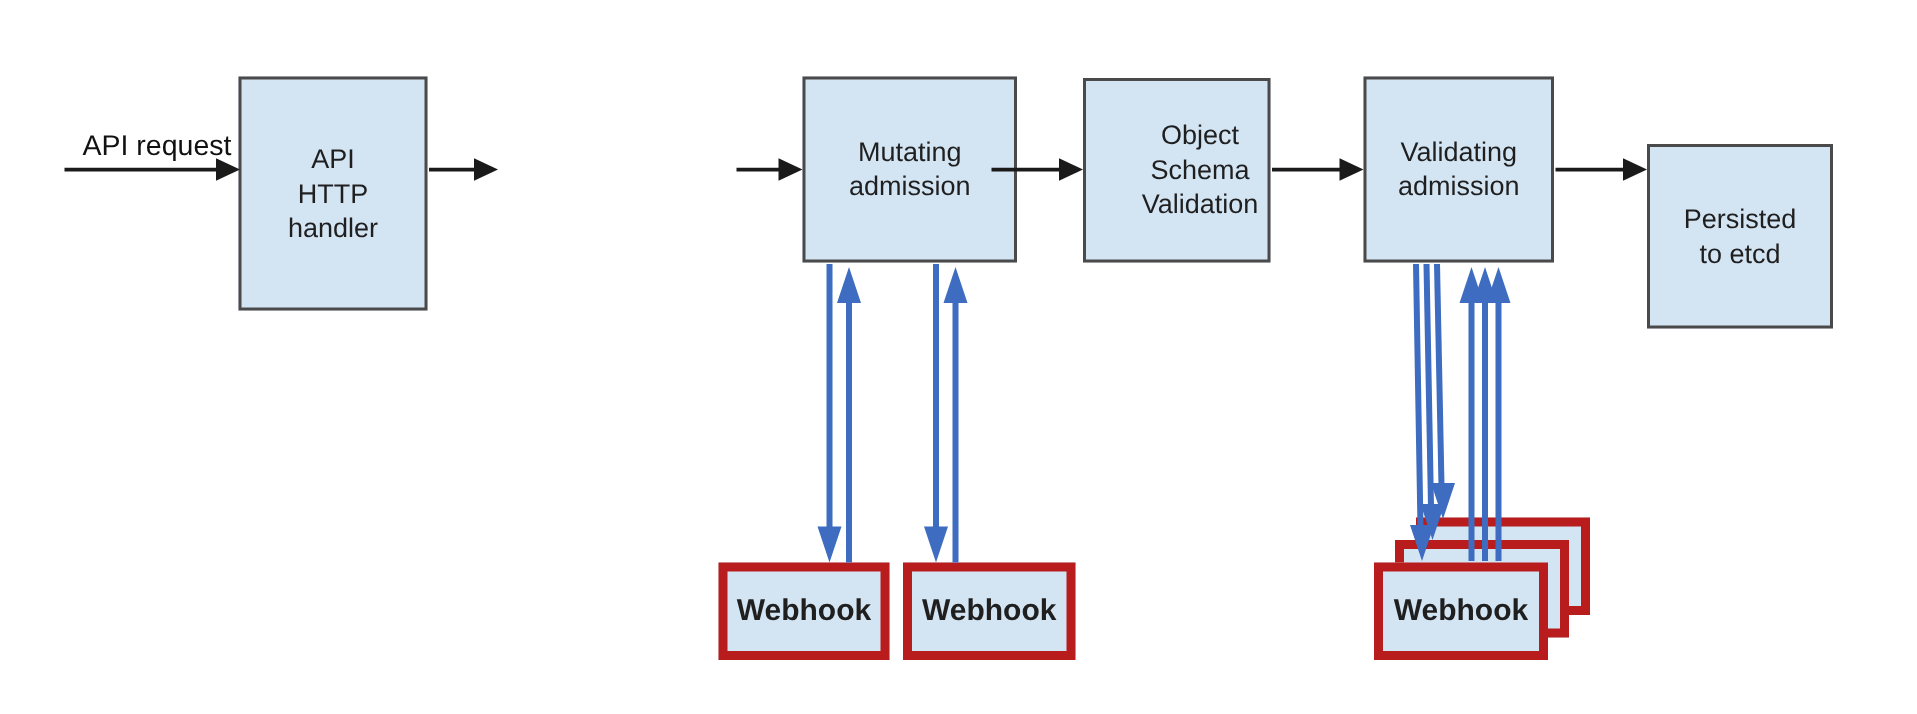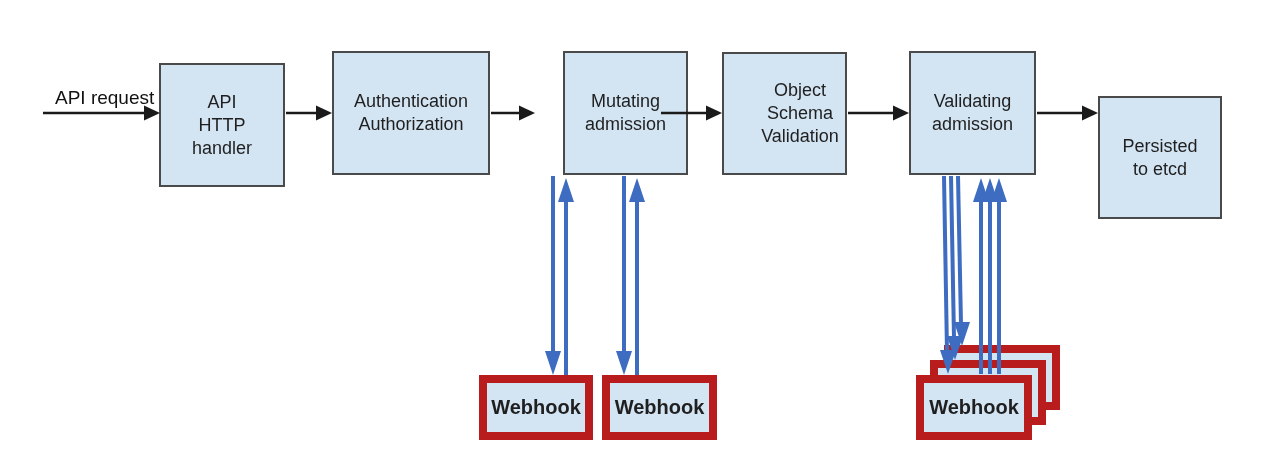--- a/index.html
+++ b/index.html
@@ -26,33 +26,33 @@
     text-align: center;
     z-index: 2;
   }
   .node .label {
     white-space: pre-line;
     font-size: 18px;
     line-height: 23px;
     color: #1f1f1f;
   }
   
-  .box-1 { left: 159px; top: 51px;  width: 126px; height: 124px; margin-top: 12px; }
+  .box-1 { left: 159px; top: 51px;  width: 126px; height: 156px; }
   .box-2 { left: 332px; top: 51px;  width: 158px; height: 124px; }
-  .box-3 { left: 535px; top: 51px;  width: 125px; height: 124px; margin-left: 28px; }
+  .box-3 { left: 535px; top: 51px;  width: 143px; height: 124px; }
   .box-4 { left: 722px; top: 52px;  width: 125px; height: 123px; padding-left: 31px; }
   .box-5 { left: 909px; top: 51px;  width: 127px; height: 124px; }
   .box-6 { left: 1098px; top: 52px; width: 124px; height: 123px; margin-top: 44px; }
 
   
   .webhook {
     position: absolute;
     box-sizing: border-box;
     background: #d3e4f3;
-    border: 8px solid #b91c1c;
+    border: 6px solid #b91c1c;
     display: flex;
     align-items: center;
     justify-content: center;
   }
   .webhook .label {
     font-size: 20px;
     font-weight: 600;
     color: #1f1f1f;
   }
   .wh-1 { left: 479px; top: 375px; width: 114px; height: 65px; z-index: 2; }
@@ -83,24 +83,20 @@
 <body>
 
 <div class="canvas">
 
   <div class="api-request-label">API request</div>
 
   <div class="node box-1">
     <span class="label">API
 HTTP
 handler</span>
-  </div>
-  <div class="node box-2">
-    <span class="label">Authentication
-Authorization</span>
   </div>
   <div class="node box-3">
     <span class="label">Mutating
 admission</span>
   </div>
   <div class="node box-4">
     <span class="label">Object
 Schema
 Validation</span>
   </div>

